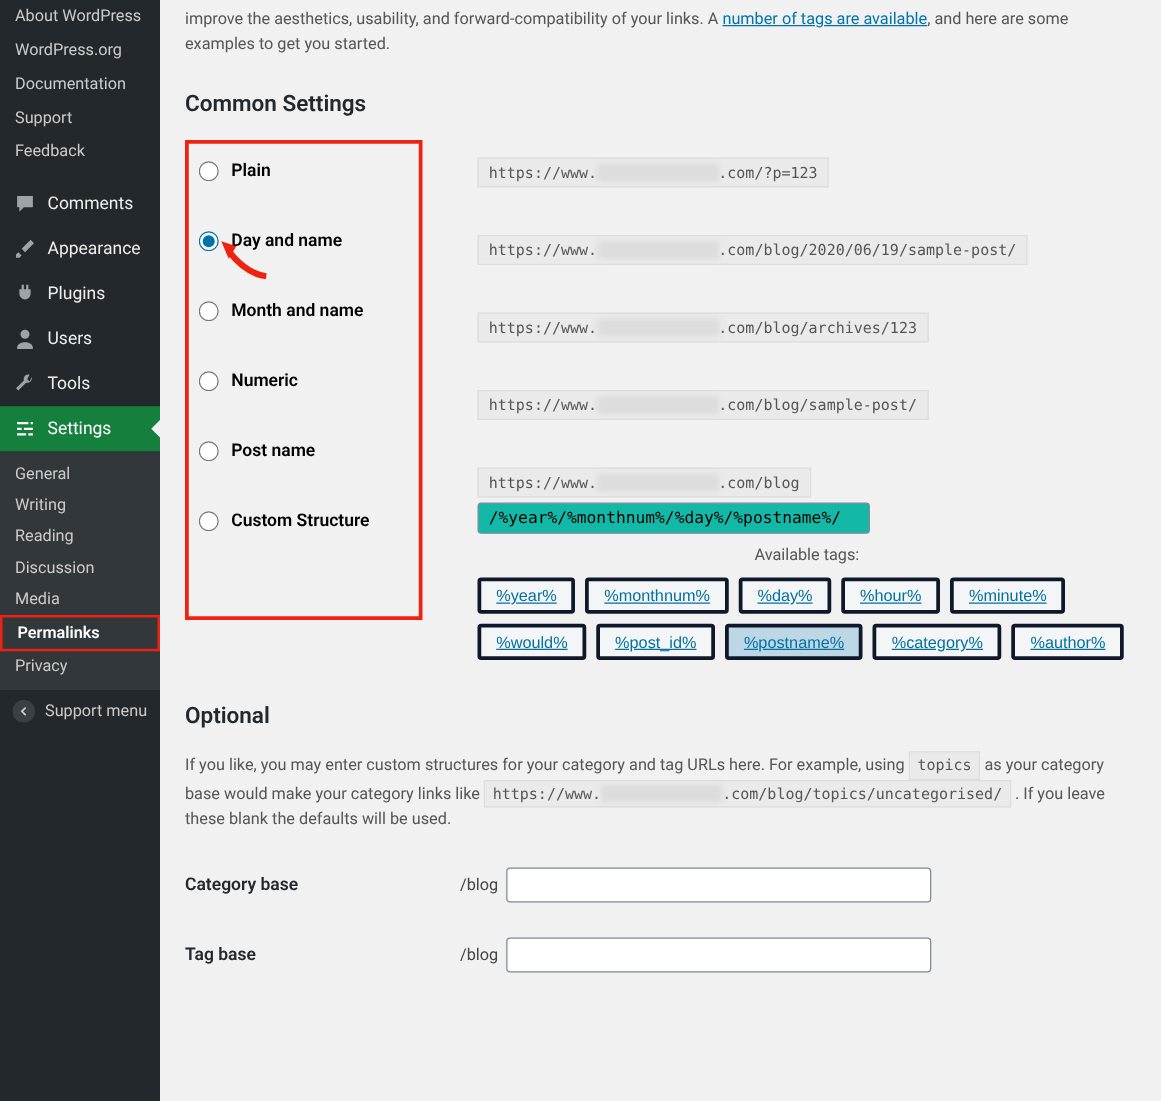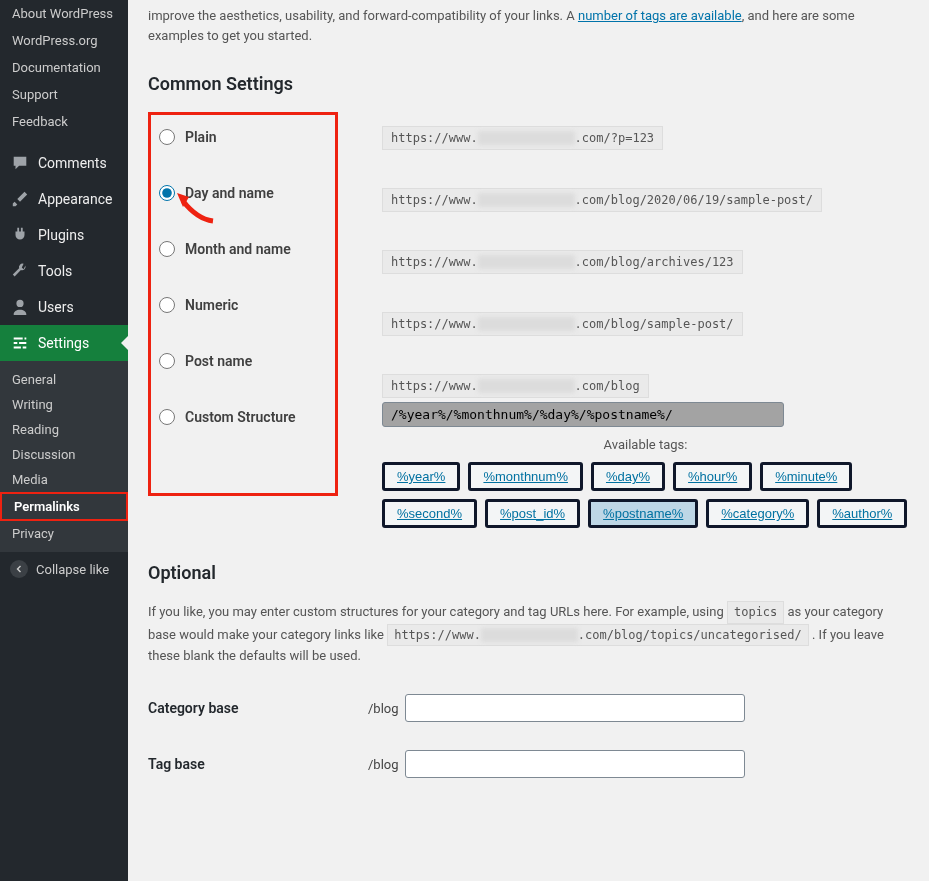--- a/index.html
+++ b/index.html
@@ -22,29 +22,29 @@
 .main { flex: 1; background: #f1f1f1; padding: 0 20px 20px 20px; overflow: hidden; }
 .intro { font-size: 13px; color: #555; line-height: 1.5; margin-top: 6px; }
 .intro a { color: #0073aa; text-decoration: underline; text-align: right; }
 h2 { font-size: 18px; color: #23282d; margin: 28px 0 18px; font-weight: 600; }
 h2.opt { margin-top: 34px; }
 .settings-row { display: flex; align-items: flex-start; }
 .radio-col { border: 3px solid #e21; padding: 14px 10px 28px 8px; width: 190px; flex-shrink: 0; position: relative; }
 .radio-opt { display: flex; align-items: center; margin-bottom: 40px; }
 .radio-opt:last-child { margin-bottom: 0; }
 .radio-opt input[type=radio] { width: 16px; height: 16px; margin-right: 10px; accent-color: #0073aa; }
-.radio-opt label { font-size: 14px; font-weight: 600; color: #404040; }
+.radio-opt label { font-size: 14px; font-weight: 600; color: #000000; }
 .cursor-arrow { position: absolute; left: 24px; top: 76px; }
 .examples-col { margin-left: 44px; flex: 1; }
 .code-box { background: #eaeaea; border: 1px solid #ddd; padding: 4px 8px; font-family: Consolas, Monaco, monospace; font-size: 12px; color: #555; display: inline-block; white-space: nowrap; }
 .ex-row { margin-bottom: 42px; height: 20px; }
 .ex-row.first { margin-top: 14px; }
 .blur { background: #dcdcdc; color: transparent; padding: 0 34px; border-radius: 1px; filter: blur(2px); }
 .custom-block .code-box { margin-bottom: 4px; }
-.custom-input { border: 1px solid #7e8993; border-radius: 3px; padding: 4px 8px; font-family: Consolas, Monaco, monospace; font-size: 13px; width: 402px; background: #a3a3a3; }
+.custom-input { border: 1px solid #7e8993; border-radius: 3px; padding: 4px 8px; font-family: Consolas, Monaco, monospace; font-size: 13px; width: 314px; background: #14b8a6; }
 .avail { font-size: 13px; color: #555; margin: 10px 0 10px; text-align: center; }
 .tags { display: flex; flex-wrap: wrap; gap: 8px; }
 .tag { background: #f3f5f6; border: 3px solid #0f172a; border-radius: 3px; padding: 4px 12px; font-size: 13px; color: #0071a1; cursor: pointer; text-decoration: underline; }
 .tag.active { background: #bed7e6; }
 .opt-text { font-size: 13px; color: #555; line-height: 1.55; }
 .base-row { display: flex; align-items: center; margin-top: 28px; }
 .base-row .blabel { width: 220px; font-size: 14px; font-weight: 600; color: #23282d; }
 .base-row .prefix { font-size: 13px; color: #444; margin-right: 6px; }
 .base-row input { border: 1px solid #7e8993; border-radius: 3px; padding: 3px 8px; font-size: 13px; width: 340px; background: #fff; height: 28px; }
 </style>
@@ -90,32 +90,32 @@
         <span class="ico">
             <svg viewBox="0 0 20 20" width="18" height="18">
               <path d="M7 2v4H5v4a5 5 0 0010 0V6h-2V2h-2v4H9V2z"></path>
             </svg>
           </span>
         <span>Plugins</span>
       </div>
       <div class="sidebar-item">
         <span class="ico">
             <svg viewBox="0 0 20 20" width="18" height="18">
+              <path d="M10 10a4 4 0 100-8 4 4 0 000 8zm-7 8c0-3 3-5 7-5s7 2 7 5v1H3z"></path>
+            </svg>
+          </span>
+        <span>Users</span>
+      </div>
+      <div class="sidebar-item">
+        <span class="ico">
+            <svg viewBox="0 0 20 20" width="18" height="18">
               <path d="M16 4a4 4 0 01-5 5l-7 7-2-2 7-7a4 4 0 015-5l-2 4 2 2z"></path>
             </svg>
           </span>
         <span>Tools</span>
-      </div>
-      <div class="sidebar-item">
-        <span class="ico">
-            <svg viewBox="0 0 20 20" width="18" height="18">
-              <path d="M10 10a4 4 0 100-8 4 4 0 000 8zm-7 8c0-3 3-5 7-5s7 2 7 5v1H3z"></path>
-            </svg>
-          </span>
-        <span>Users</span>
       </div>
 
       <div class="sidebar-group">
         <div class="sidebar-item active">
           <span class="ico">
               <svg viewBox="0 0 20 20" width="18" height="18">
                 <path d="M3 4h10v2H3zm12 0h2v2h-2zM3 9h4v2H3zm6 0h8v2H9zM3 14h8v2H3zm10 0h4v2h-4z"></path>
               </svg>
             </span>
           <span>Settings</span>
@@ -145,21 +145,21 @@
             </div>
         </div>
       </div>
 
       <div class="collapse">
         <span class="circ">
             <svg viewBox="0 0 20 20" width="10" height="10" fill="#ccc">
               <path d="M12 3l-7 7 7 7 2-2-5-5 5-5z"></path>
             </svg>
           </span>
-        <span>Collapse like</span>
+        <span>Support menu</span>
       </div>
     </div>
   </div>
 
   <div class="main">
     <p class="intro">
       <span>improve the aesthetics, usability, and forward-compatibility of your links. A </span><a href="#">number of tags are available</a><span>, and here are some examples to get you started.</span>
     </p>
 
     <h2>Common Settings</h2>
@@ -204,21 +204,21 @@
         <div class="custom-block">
           <span class="code-box"><span>https://www.</span><span class="blur">xxxx</span><span>.com/blog</span></span><br>
           <input class="custom-input" value="/%year%/%monthnum%/%day%/%postname%/" style="">
           <div class="avail">Available tags:</div>
           <div class="tags">
               <button class="tag">%year%</button>
               <button class="tag">%monthnum%</button>
               <button class="tag">%day%</button>
               <button class="tag">%hour%</button>
               <button class="tag">%minute%</button>
-              <button class="tag">%second%</button>
+              <button class="tag">%would%</button>
               <button class="tag">%post_id%</button>
               <button class="tag active">%postname%</button>
               <button class="tag">%category%</button>
               <button class="tag">%author%</button>
             </div>
         </div>
       </div>
     </div>
 
     <h2 class="opt">Optional</h2>

